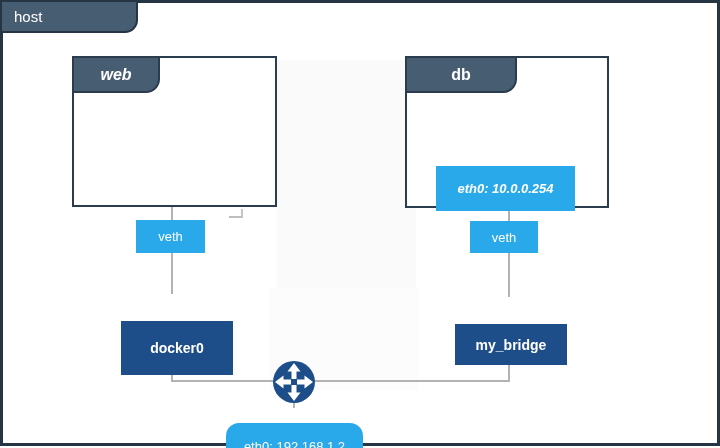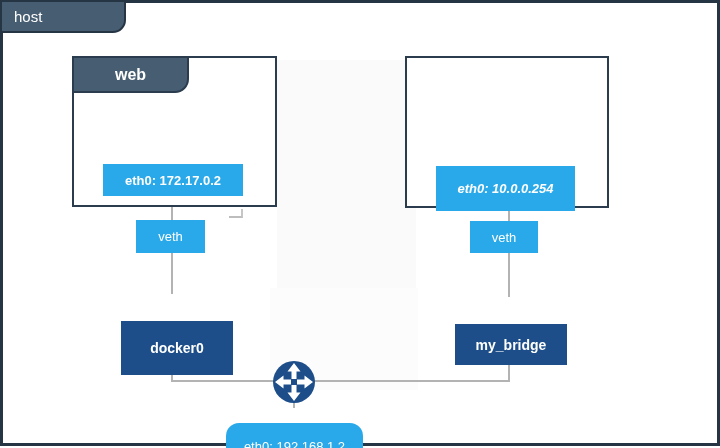--- a/index.html
+++ b/index.html
@@ -11,33 +11,33 @@
   .faint{position:absolute;z-index:0;}
   .faint-1{left:277px;top:60px;width:139px;height:228px;background:#fafafa;}
   .faint-2{left:270px;top:288px;width:148px;height:102px;background:#fcfcfc;}
   .corner-artifact{position:absolute;left:229px;top:209px;width:12px;height:7px;
     border-right:2px solid #c6c6c6;border-bottom:2px solid #bdbdbd;z-index:1;}
   
   .line{position:absolute;background:#b3b3b3;z-index:2;}
   
   .host-frame{position:absolute;left:0;top:0;right:0;bottom:2px;
     border:3px solid #263544;z-index:3;pointer-events:none;}
-  .host-tab{position:absolute;left:0;top:0;width:126px;height:33px;z-index:4;
+  .host-tab{position:absolute;left:0;top:0;width:138px;height:33px;z-index:4;
     background:#475d72;border:2px solid #263544;border-bottom-right-radius:13px;
     box-sizing:border-box;display:flex;align-items:center;padding-left:12px;
     color:#ffffff;font-size:15px;}
   
   .cbox{position:absolute;background:#ffffff;border:2px solid #2b3c4e;z-index:3;}
   .cbox.web{left:72px;top:56px;width:201px;height:147px;}
   .cbox.db{left:405px;top:56px;width:200px;height:148px;}
   .ctab{position:absolute;left:-2px;top:-2px;height:37px;z-index:1;
     background:#475d72;border:2px solid #2b3c4e;border-bottom-right-radius:14px;
     box-sizing:border-box;display:flex;align-items:center;justify-content:center;
     color:#ffffff;font-size:16px;font-weight:700;}
-  .cbox.web .ctab{width:117px;}
+  .cbox.web .ctab{width:88px;font-style:italic;}
   .cbox.db .ctab{width:112px;}
   
   .chip{position:absolute;background:#29a9ea;color:#ffffff;display:flex;
     align-items:center;justify-content:center;font-size:13px;z-index:4;}
   .chip.semibold{font-weight:600;}
   .eth-web{left:29px;top:106px;width:140px;height:32px;}
   .eth-db{left:29px;top:108px;width:139px;height:45px;font-style:italic;}
   .veth-left{left:136px;top:220px;width:69px;height:33px;}
   .veth-right{left:470px;top:221px;width:68px;height:32px;}
   .host-eth{left:226px;top:423px;width:137px;height:46px;border-radius:13px;}
@@ -70,24 +70,26 @@
 
   <div class="host-frame"></div>
   <div class="host-tab">
     <span>host</span>
   </div>
 
   <div class="cbox web">
     <div class="ctab">
       <span>web</span>
     </div>
-    <div class="chip semibold eth-web">eth0: 172.17.0.2</div>
   </div>
 
   <div class="cbox db">
+    <div class="ctab">
+      <span>db</span>
+    </div>
     <div class="chip semibold eth-db">eth0: 10.0.0.254</div>
   </div>
 
   <div class="chip veth-left">veth</div>
   <div class="chip veth-right">veth</div>
 
   <div class="bridge docker0">docker0</div>
   <div class="bridge mybridge">my_bridge</div>
 
   <div class="router">

